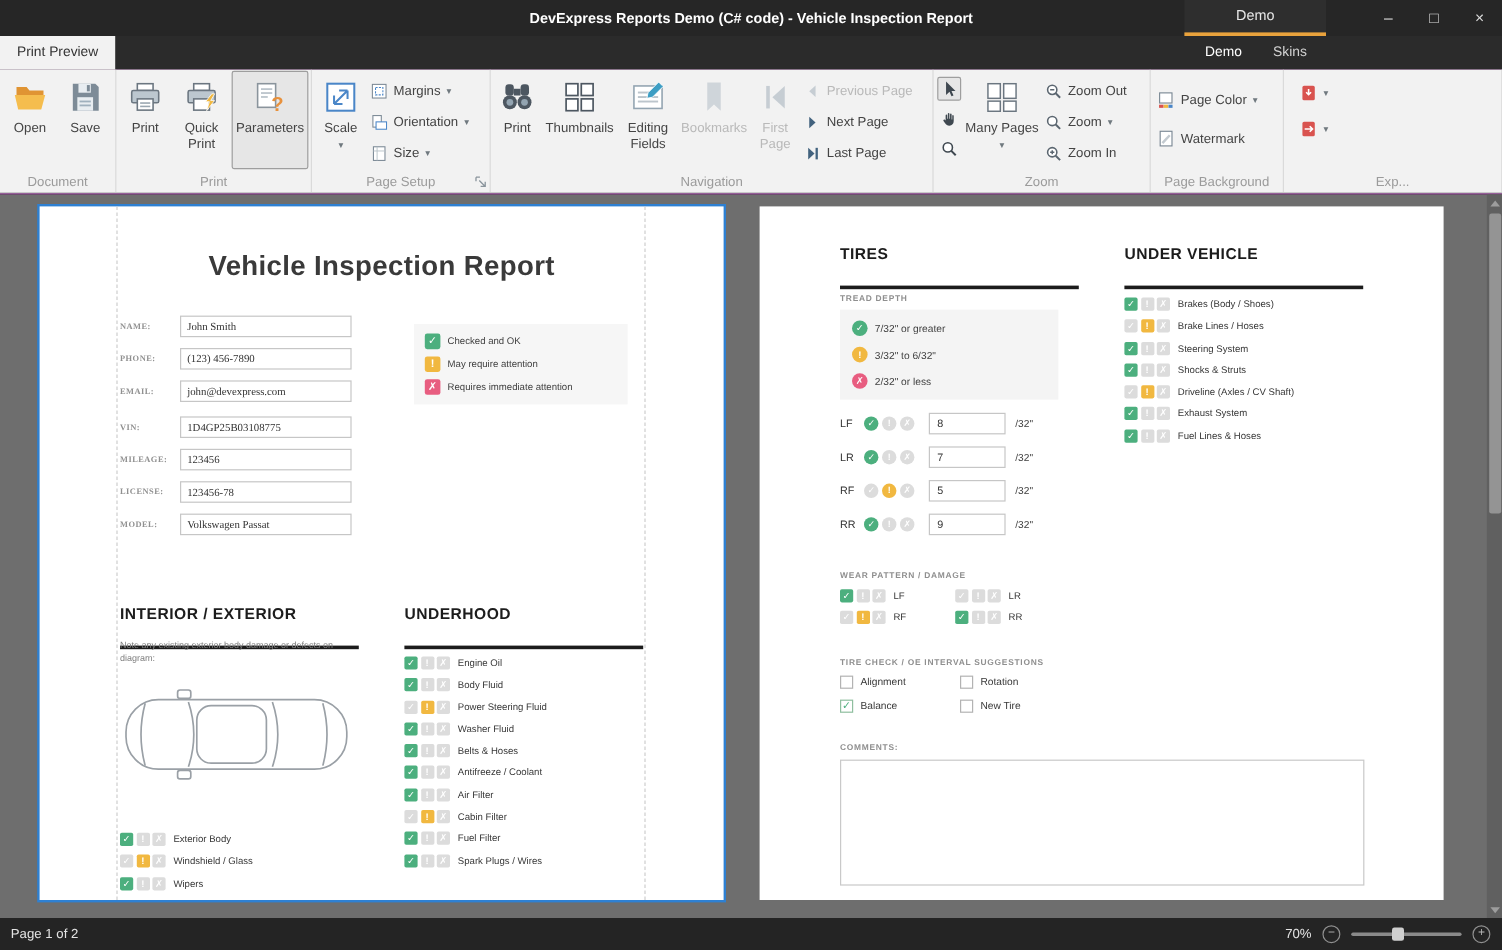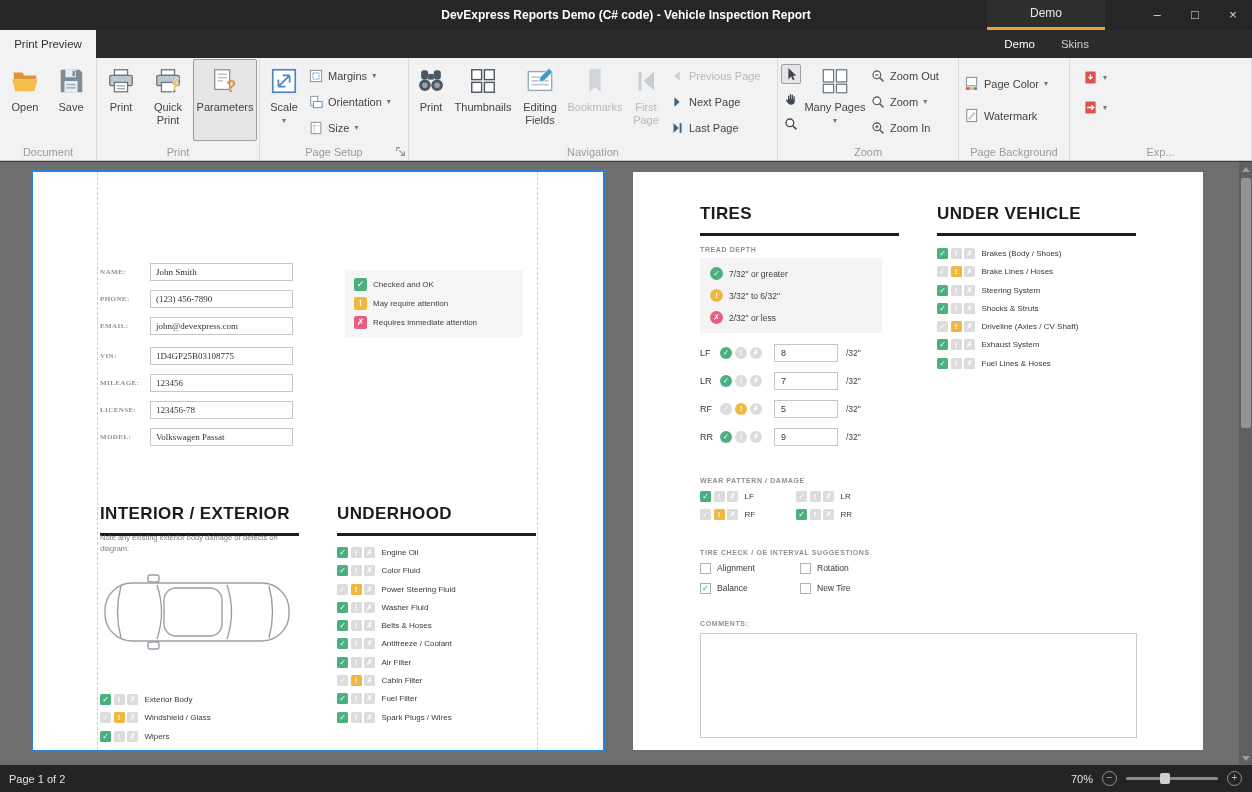--- a/index.html
+++ b/index.html
@@ -61,21 +61,21 @@
 .fbox{width:143px;height:18px;border:1px solid #c6c6c6;background:#fff;font-size:9px;color:#333;line-height:16px;padding-left:5px;overflow:hidden;white-space:nowrap;}
 
 .legend1{position:absolute;left:312px;top:98px;width:178px;background:#f6f6f6;padding:8px 9px;display:flex;flex-direction:column;row-gap:6px;}
 .lrow{display:flex;align-items:center;column-gap:6px;font-size:8px;color:#3f3f3f;}
 .sq13{width:13px;height:13px;border-radius:2px;color:#fff;font-size:9px;line-height:13px;text-align:center;font-weight:bold;flex:0 0 auto;}
 .ci13{width:13px;height:13px;border-radius:50%;color:#fff;font-size:8px;line-height:13px;text-align:center;font-weight:bold;flex:0 0 auto;}
 .c-ok{background:var(--ok,#4CAF7E);}
 .c-warn{background:var(--attention,#F1B840);}
 .c-bad{background:var(--critical,#E85D80);}
 
-.shead{position:absolute;width:199px;font-size:17px;font-weight:bold;color:#1c1c1c;letter-spacing:.4px;border-bottom:3px solid #1c1c1c;padding-bottom:9px;}
+.shead{position:absolute;width:199px;font-size:13px;font-weight:bold;color:#1c1c1c;letter-spacing:.4px;border-bottom:3px solid #1c1c1c;padding-bottom:19px;}
 .note{position:absolute;left:67px;top:361px;width:200px;font-size:7.5px;color:#7f7f7f;line-height:1.4;}
 .car{position:absolute;left:68px;top:399px;width:192px;height:82px;}
 
 .cklist{position:absolute;}
 .chk{display:flex;align-items:center;column-gap:2.5px;height:11px;margin-bottom:7.3px;}
 .chk .b{width:11px;height:11px;border-radius:1.5px;background:#dcdcdc;color:#fff;font-size:8px;line-height:11px;text-align:center;font-weight:bold;flex:0 0 auto;}
 .chk .lb{margin-left:4px;font-size:8px;color:#383838;white-space:nowrap;}
 .chk.state-ok .b1{background:var(--ok,#4CAF7E);}
 .chk.state-attention .b2{background:var(--attention,#F1B840);}
 
@@ -429,20 +429,21 @@
     </div>
 
   </div>
 
   <div class="preview">
 
     <div class="page page1">
       <div class="mguide" style="left:64px"></div>
       <div class="mguide" style="left:504px"></div>
 
+      <div class="rtitle">Vehicle Inspection Report</div>
 
       <div class="fields">
         <div class="frow">
           <span class="flbl">NAME:</span>
           <span class="fbox">John Smith</span>
         </div>
         <div class="frow">
           <span class="flbl">PHONE:</span>
           <span class="fbox">(123) 456-7890</span>
         </div>
@@ -526,21 +527,21 @@
         <div class="chk state-ok">
           <span class="b b1">✓</span>
             <span class="b b2">!</span>
             <span class="b b3">✗</span>
           <span class="lb">Engine Oil</span>
         </div>
         <div class="chk state-ok">
           <span class="b b1">✓</span>
             <span class="b b2">!</span>
             <span class="b b3">✗</span>
-          <span class="lb">Color Fluid</span>
+          <span class="lb">Body Fluid</span>
         </div>
         <div class="chk state-attention">
           <span class="b b1">✓</span>
             <span class="b b2">!</span>
             <span class="b b3">✗</span>
           <span class="lb">Power Steering Fluid</span>
         </div>
         <div class="chk state-ok">
           <span class="b b1">✓</span>
             <span class="b b2">!</span>

